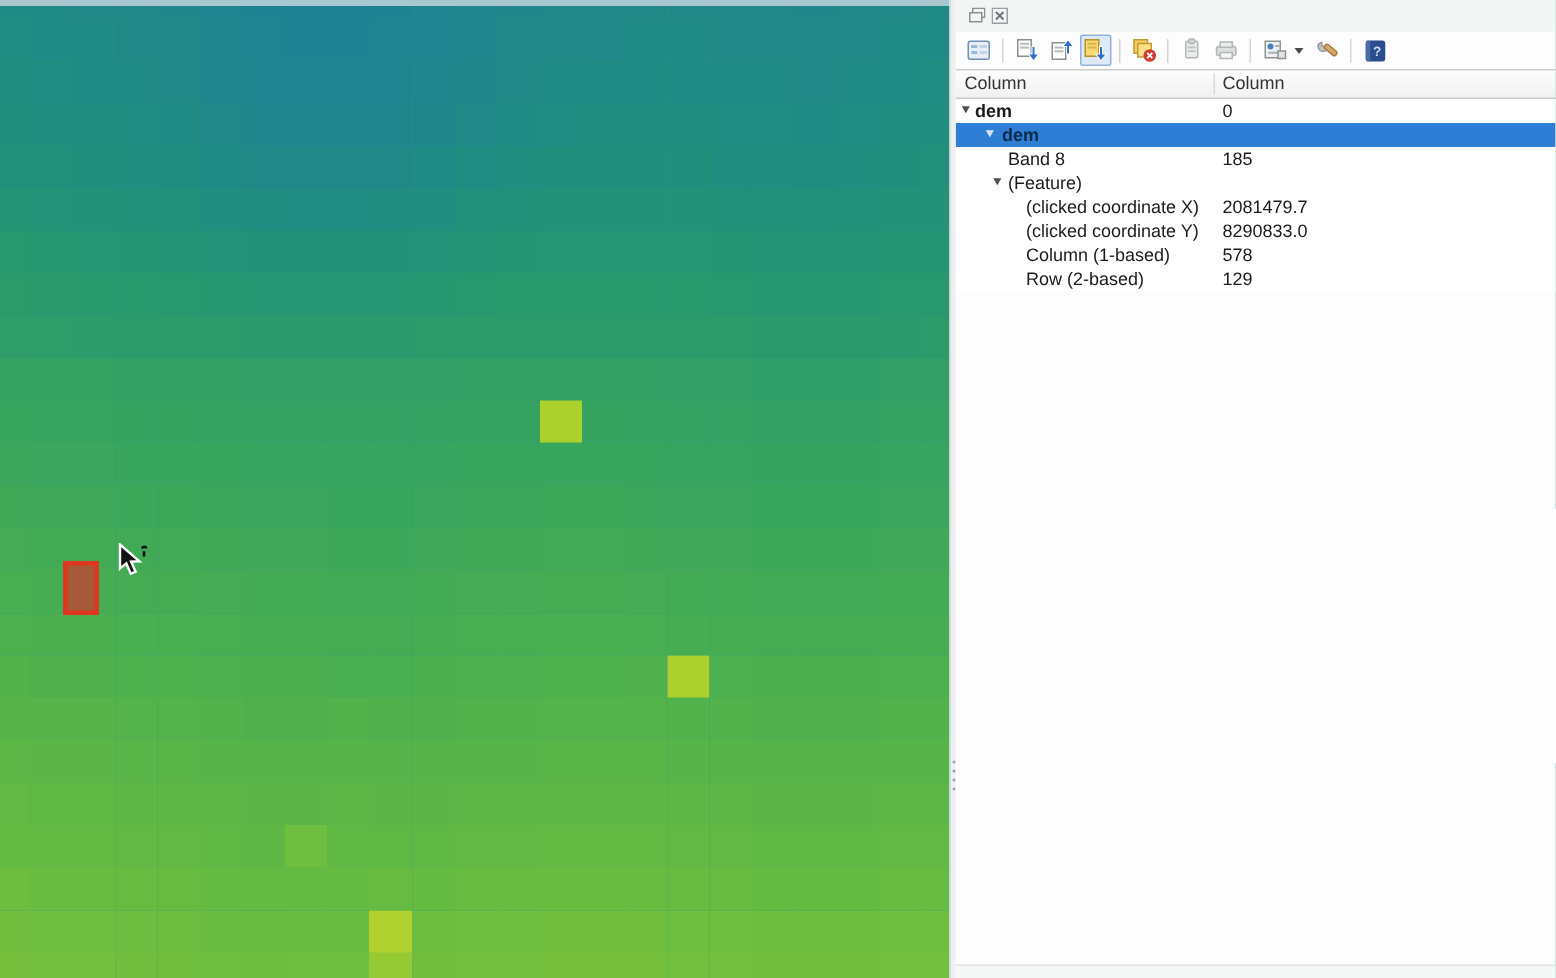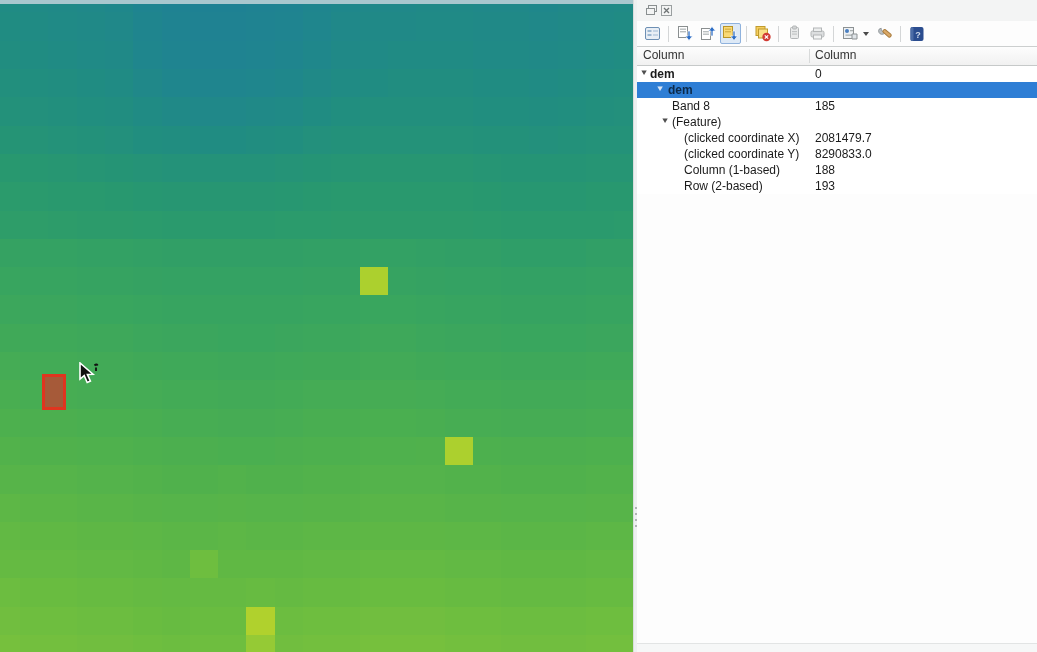--- a/index.html
+++ b/index.html
@@ -758,22 +758,22 @@
       <div class="trow">
         <span class="lbl" style="left: 47px;">(clicked coordinate X)</span>
         <span class="val">2081479.7</span>
       </div>
       <div class="trow">
         <span class="lbl" style="left: 47px;">(clicked coordinate Y)</span>
         <span class="val">8290833.0</span>
       </div>
       <div class="trow">
         <span class="lbl" style="left: 47px;">Column (1-based)</span>
-        <span class="val">188</span>
+        <span class="val">578</span>
       </div>
       <div class="trow">
         <span class="lbl" style="left: 47px;">Row (2-based)</span>
-        <span class="val">193</span>
+        <span class="val">129</span>
       </div>
     </div>
 
   <div id="hscroll"></div>
 </div>
 
 </body></html>

